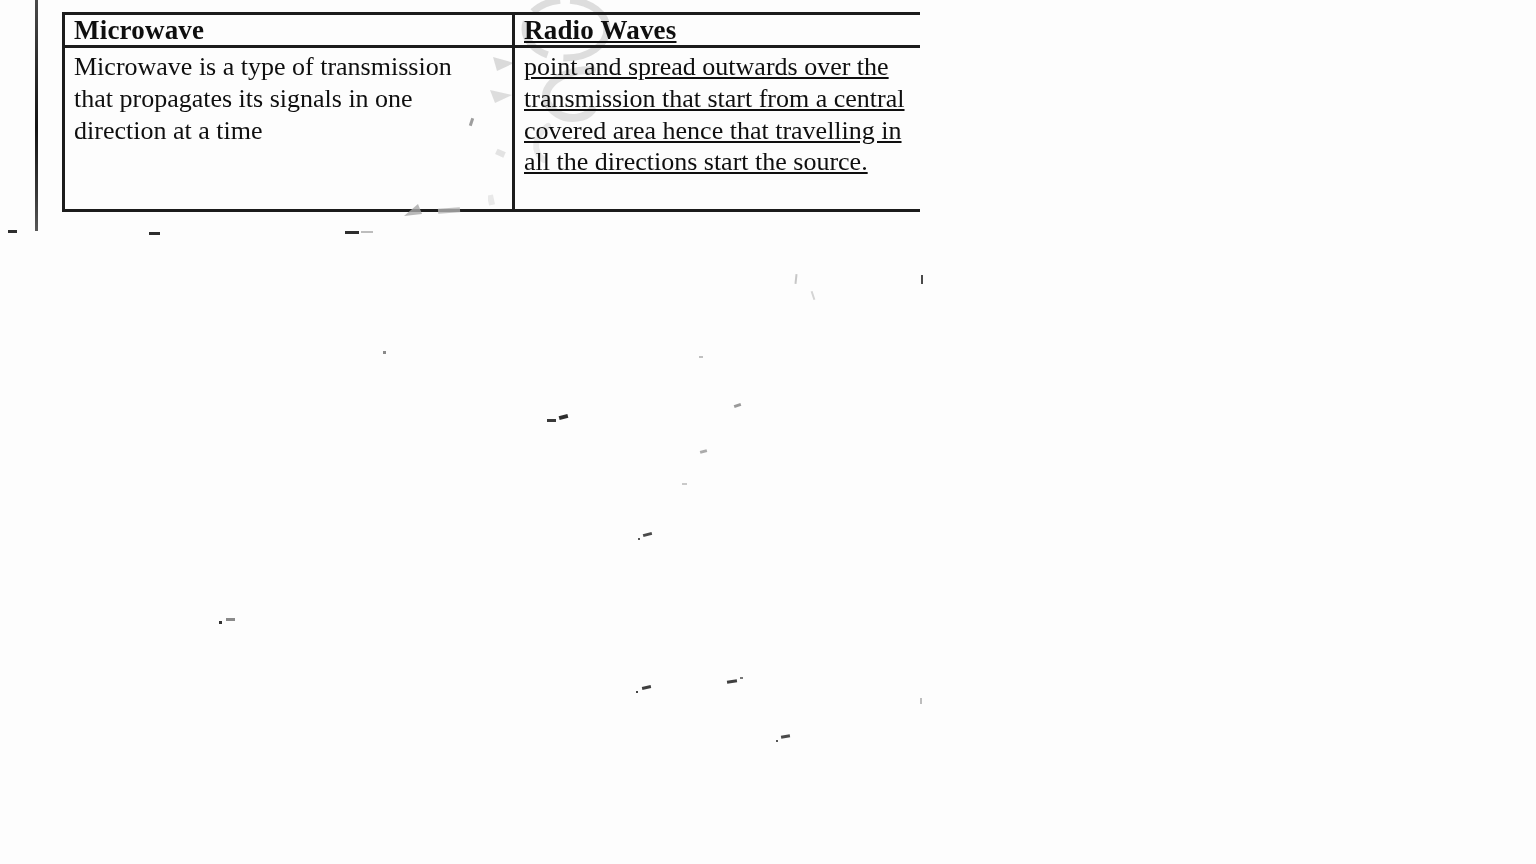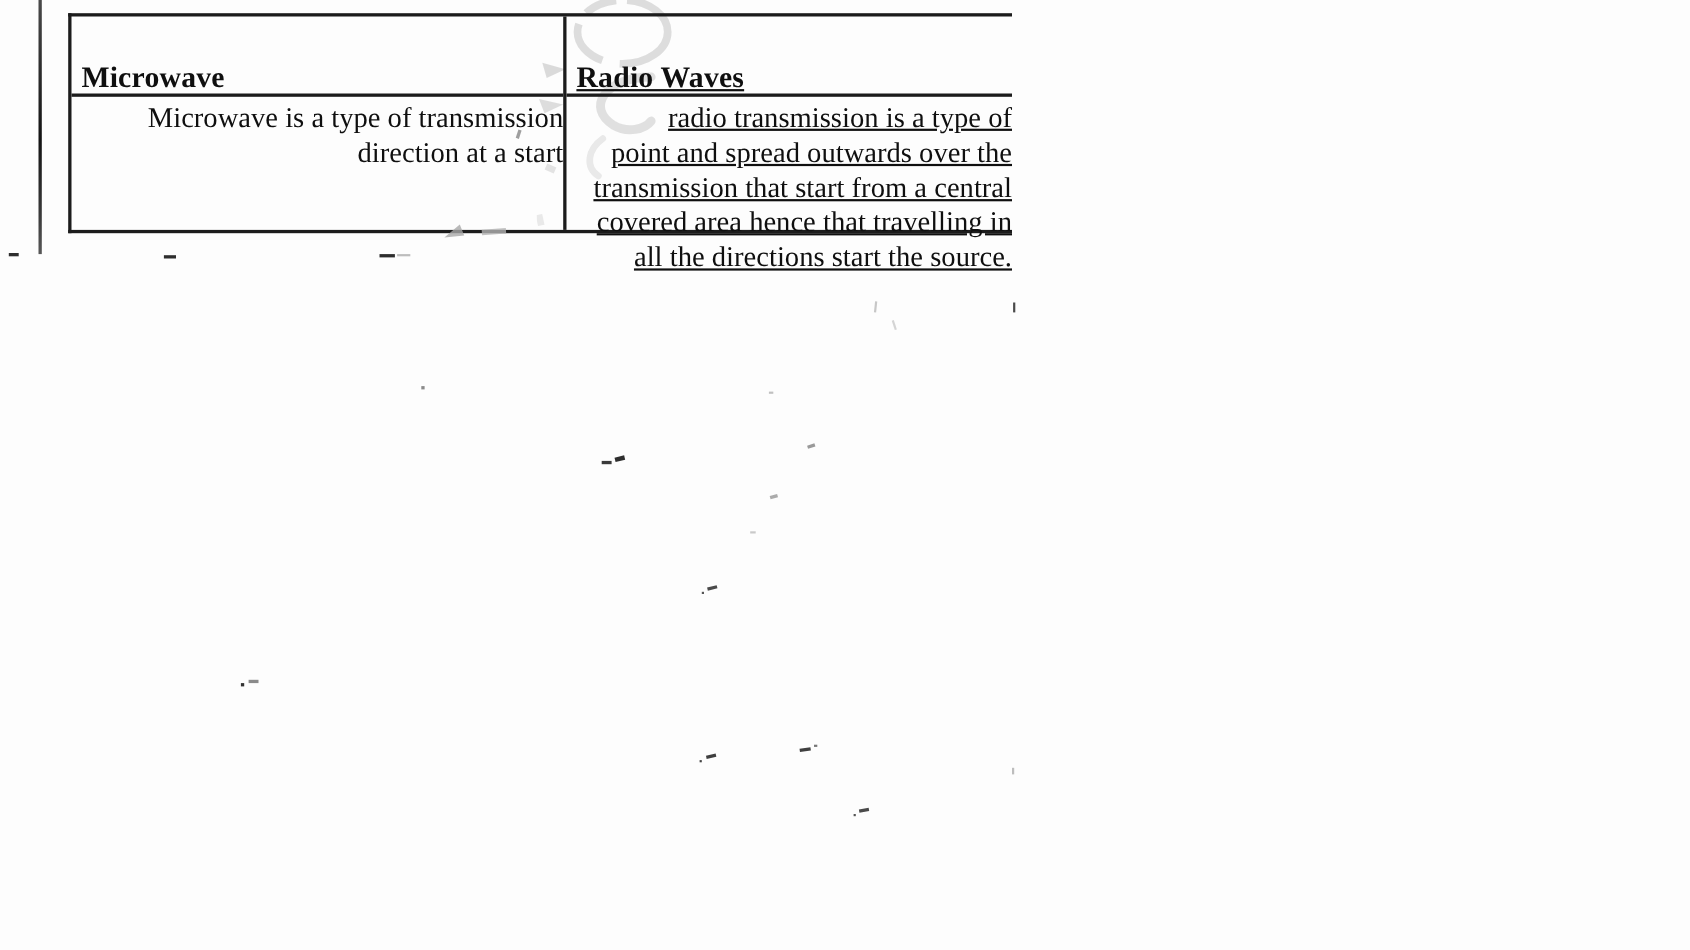--- a/index.html
+++ b/index.html
@@ -55,26 +55,24 @@
   .cell-header {
     box-sizing: border-box;
     height: 33px;
     border-bottom: 3px solid var(--border, #1c1c1c);
     font-weight: bold;
     font-size: 27px;
     line-height: 29px;
     padding: 1px 0 0 9px;
     letter-spacing: 0.2px;
     white-space: nowrap;
-    margin-top: 40px;
   }
   .cell-body {
     padding: 3px 0 0 9px;
     font-size: 26px;
-    text-align: right;
   }
   .tline {
     line-height: 31.8px;
     white-space: nowrap;
   }
 
   
   .nm { position: absolute; pointer-events: none; }
 </style>
 </head>
@@ -94,28 +92,28 @@
     <rect x="-34" y="183" width="7" height="7" fill="currentColor" opacity="0.4" transform="rotate(18 -30 186)"></rect>
     <rect x="0" y="195" width="6" height="10" fill="currentColor" opacity="0.35" transform="rotate(-12 3 200)"></rect>
   </svg>
 
   <div class="doc-table">
 
     <div class="tcol tcol-left">
       <div class="cell-header">Microwave</div>
       <div class="cell-body">
         <div class="tline">Microwave is a type of transmission</div>
-        <div class="tline">direction at a start</div>
+        <div class="tline">that propagates its signals in one</div>
+        <div class="tline">direction at a time</div>
       </div>
     </div>
 
     <div class="tcol tcol-right">
       <div class="cell-header">Radio Waves</div>
       <div class="cell-body">
-        <div class="tline">radio transmission is a type of</div>
         <div class="tline">point and spread outwards over the</div>
         <div class="tline">transmission that start from a central</div>
         <div class="tline">covered area hence that travelling in</div>
         <div class="tline">all the directions start the source.</div>
       </div>
     </div>
 
   </div>
 
   <div>

